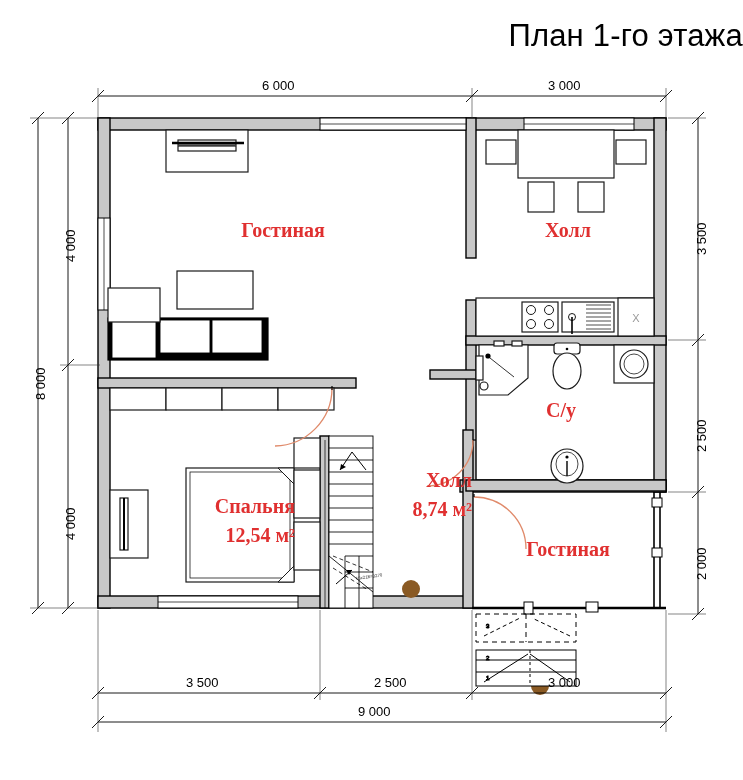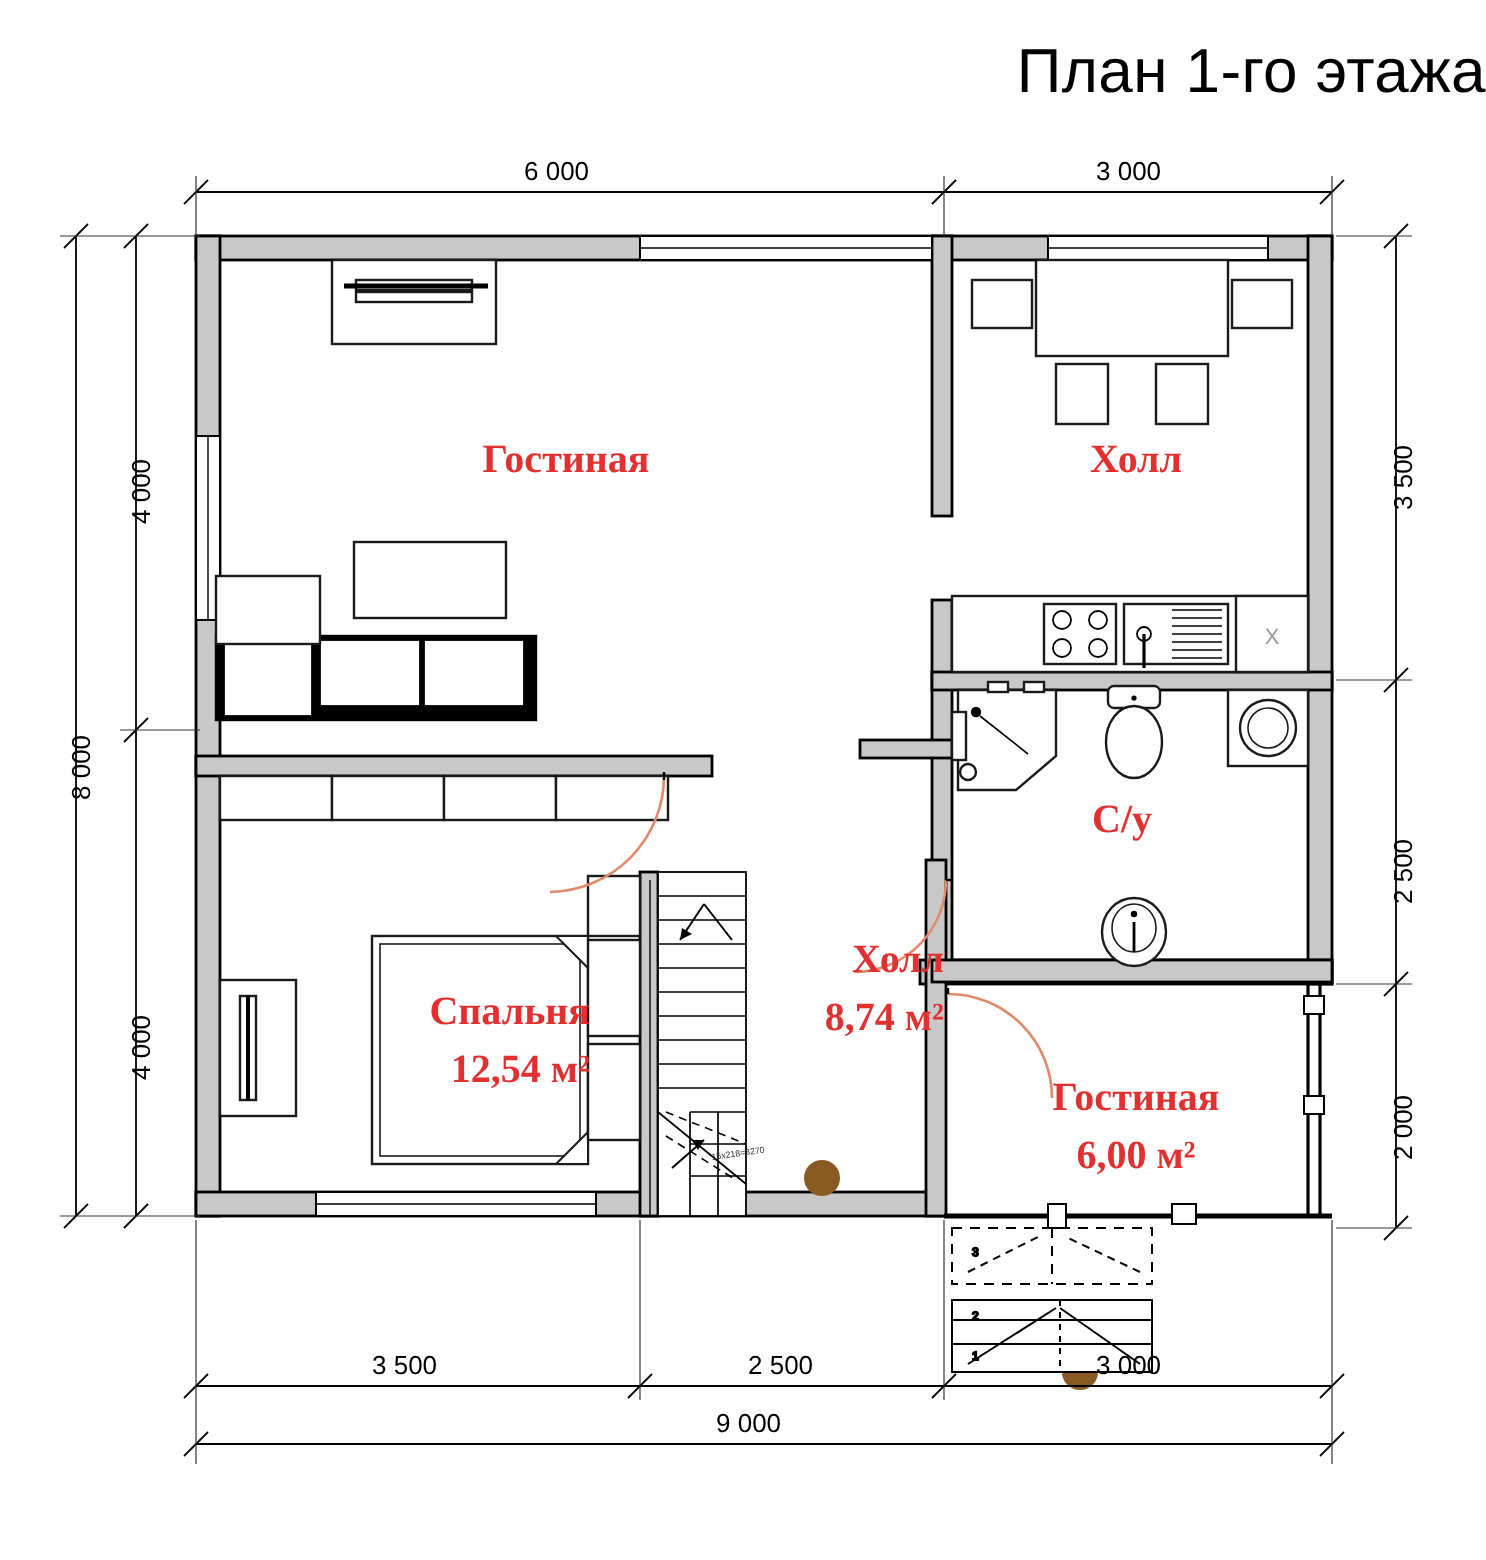--- a/index.html
+++ b/index.html
@@ -393,21 +393,20 @@
     <span class="area">12,54 м²</span>
   </div>
 
   <div class="room-label" style="left:352px; top:466px; width:120px;text-align:right;">
     <span>Холл</span>
     <span class="area">8,74 м²</span>
   </div>
 
   <div class="room-label" style="left:508px; top:535px; width:120px;">
     <span>Гостиная</span>
-    <span class="area">6,00 м²</span>
   </div>
 
   <div class="dim-text" style="left:262px; top:78px;">6 000</div>
   <div class="dim-text" style="left:548px; top:78px;">3 000</div>
 
   <div class="dim-text" style="left:186px; top:675px;">3 500</div>
   <div class="dim-text" style="left:374px; top:675px;">2 500</div>
   <div class="dim-text" style="left:548px; top:675px;">3 000</div>
   <div class="dim-text" style="left:358px; top:704px;">9 000</div>
 

